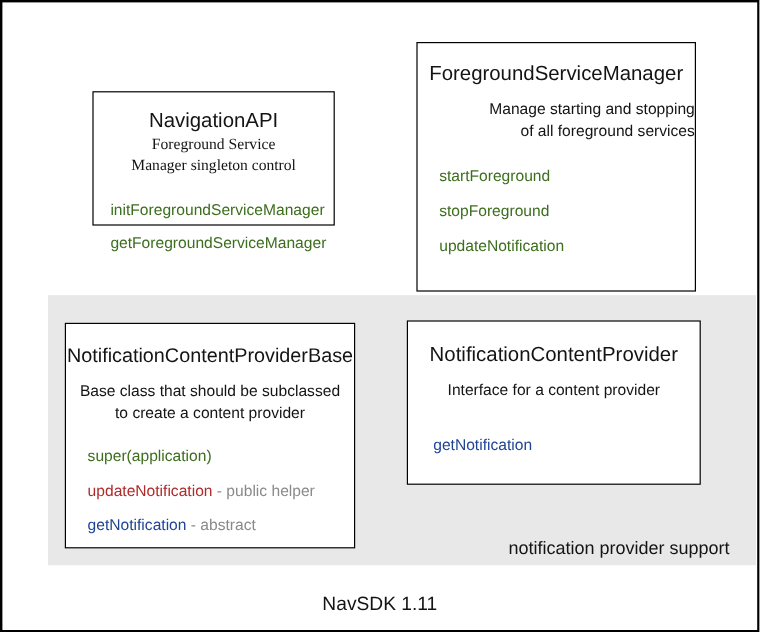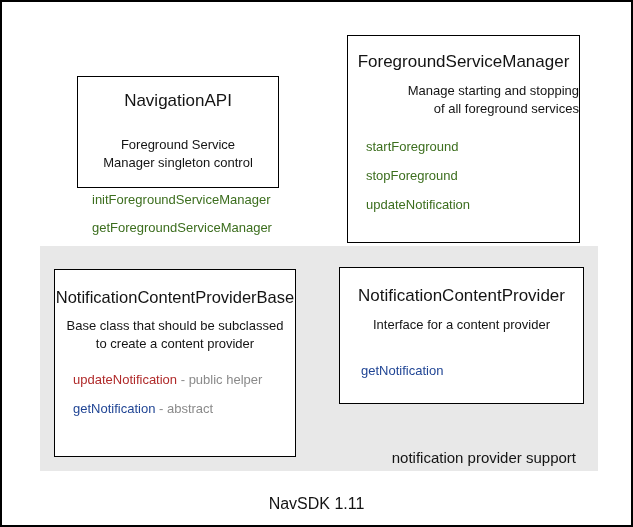--- a/index.html
+++ b/index.html
@@ -43,35 +43,36 @@
   .method {
     font-size: 13px;
     white-space: nowrap;
   }
   .method-suffix {
     color: var(--gray, #8a8a8a);
   }
 
   #box-nav  { left: 75px;  top: 74px;  width: 202px; height: 112px; }
   #box-nav .class-title { margin-top: 14px; }
-  #box-nav .class-desc  { margin-top: 25px; }
+  #box-nav .class-desc  { margin-top: 0; font-family: Liberation Serif, serif; }
   #box-nav .methods     { margin-top: 20px; margin-left: 14px; gap: 13px; }
 
   #box-fsm  { left: 345px; top: 33px;  width: 233px; height: 208px; }
   #box-fsm .class-title { margin-top: 16px; }
   #box-fsm .class-desc  { margin-top: 10px; text-align: right; }
   #box-fsm .methods     { margin-top: 21px; margin-left: 18px; gap: 14px; }
 
   #group-panel {
     position: absolute;
     left: 38px;
     top: 244px;
     width: 558px;
     height: 225px;
     background: var(--panel_bg, #e8e8e8);
+    padding-left: 32px;
   }
   #box-ncpb { left: 14px;  top: 23px;  width: 242px; height: 188px; }
   #box-ncpb .class-title { margin-top: 18px; font-size: 16.5px; }
   #box-ncpb .class-desc  { margin-top: 10px; }
   #box-ncpb .methods     { margin-top: 19px; margin-left: 18px; gap: 14px; }
 
   #box-ncp  { left: 299px; top: 21px;  width: 245px; height: 137px; }
   #box-ncp .class-title { margin-top: 18px; text-align: center; }
   #box-ncp .class-desc  { margin-top: 10px; }
   #box-ncp .methods     { margin-top: 29px; margin-left: 21px; }
@@ -126,20 +127,21 @@
 
   <div id="group-panel">
 
     <div class="class-box" id="box-ncpb">
       <div class="class-title">NotificationContentProviderBase</div>
       <div class="class-desc">
         <div>Base class that should be subclassed</div>
         <div>to create a content provider</div>
       </div>
       <div class="methods">
+        <div class="method"><span style="color: rgb(60, 110, 30);">super(application)</span></div>
         <div class="method"><span style="color: rgb(176, 42, 42);">updateNotification</span><span class="method-suffix"> - public helper</span></div>
         <div class="method"><span style="color: rgb(31, 68, 148);">getNotification</span><span class="method-suffix"> - abstract</span></div>
       </div>
     </div>
 
     <div class="class-box" id="box-ncp">
       <div class="class-title">NotificationContentProvider</div>
       <div class="class-desc">
         <div>Interface for a content provider</div>
       </div>

